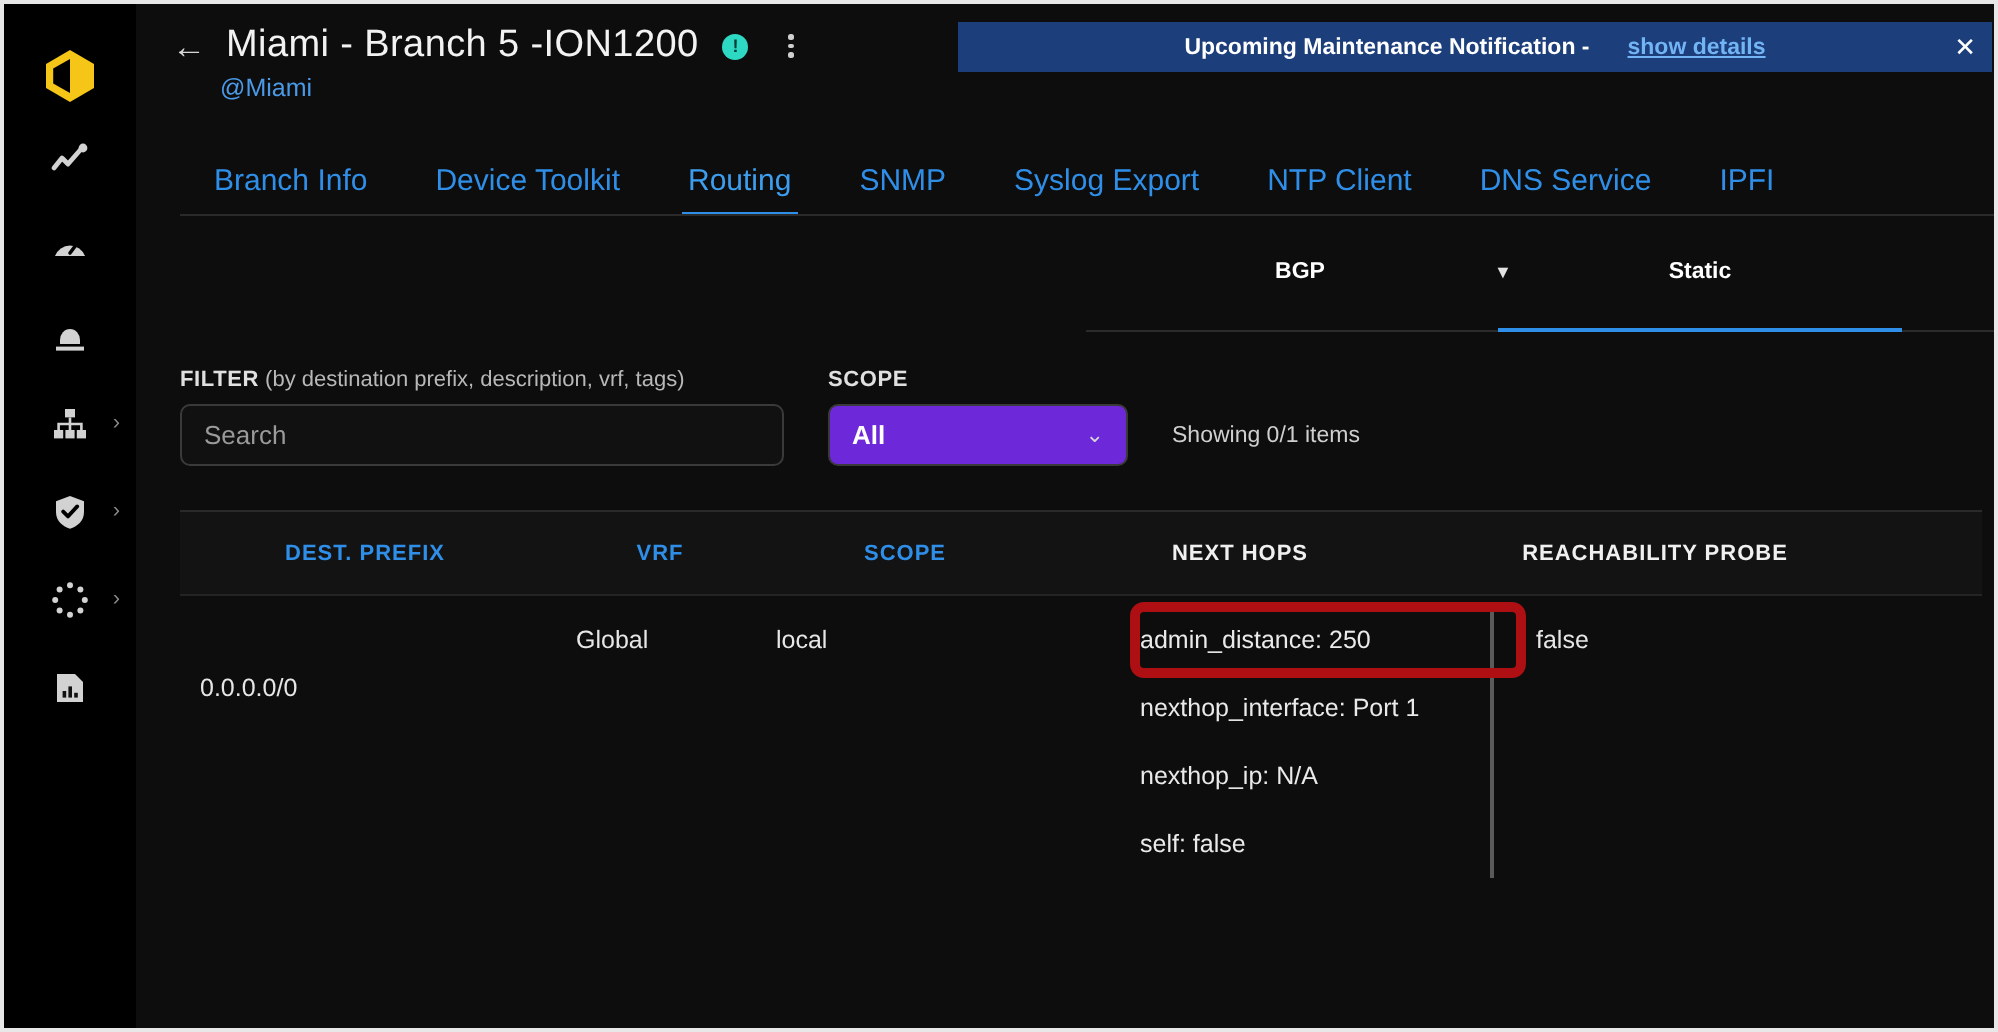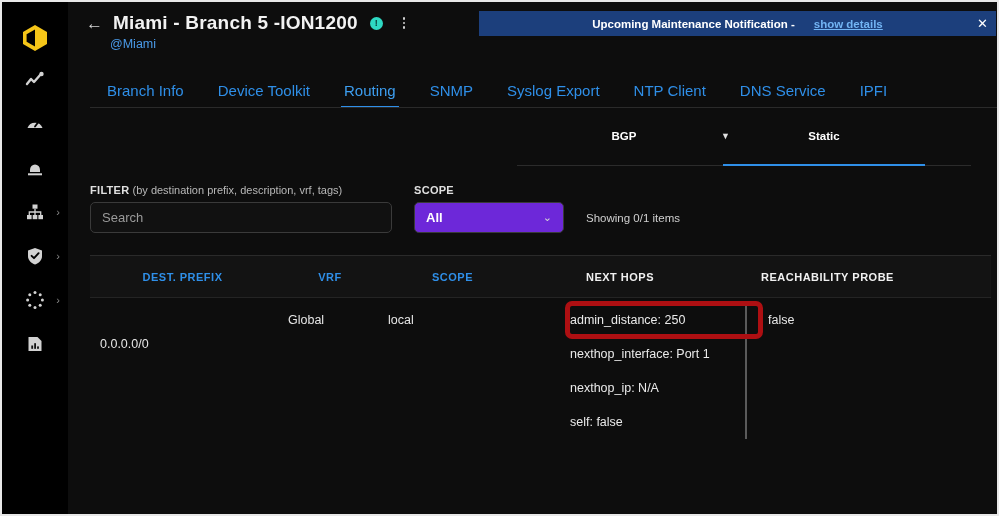--- a/index.html
+++ b/index.html
@@ -82,21 +82,21 @@
   }
   #back-arrow {
     color: #d6d6d6;
     font-size: 17px;
     line-height: 1;
     margin-right: 2px;
   }
   #page-title {
     color: #f2f2f2;
     font-size: 19px;
-    font-weight: 700;
+    font-weight: 400;
     letter-spacing: .2px;
     white-space: nowrap;
   }
   #info-badge {
     width: 13px; height: 13px;
     border-radius: 50%;
     background: #2ed9c3;
     color: #073b36;
     font-size: 9px;
     font-weight: bold;
@@ -190,21 +190,21 @@
     background: #2a2a2a;
   }
 
   
   #subtabs {
     position: relative;
     margin-top: 16px;
     height: 42px;
     display: flex;
     justify-content: flex-end;
-    padding-right: 72px;
+    padding-right: 46px;
   }
   #subtab-inner {
     display: flex;
     align-items: flex-start;
     position: relative;
   }
   .subtab {
     font-size: 11.5px;
     font-weight: bold;
     color: #ffffff;

